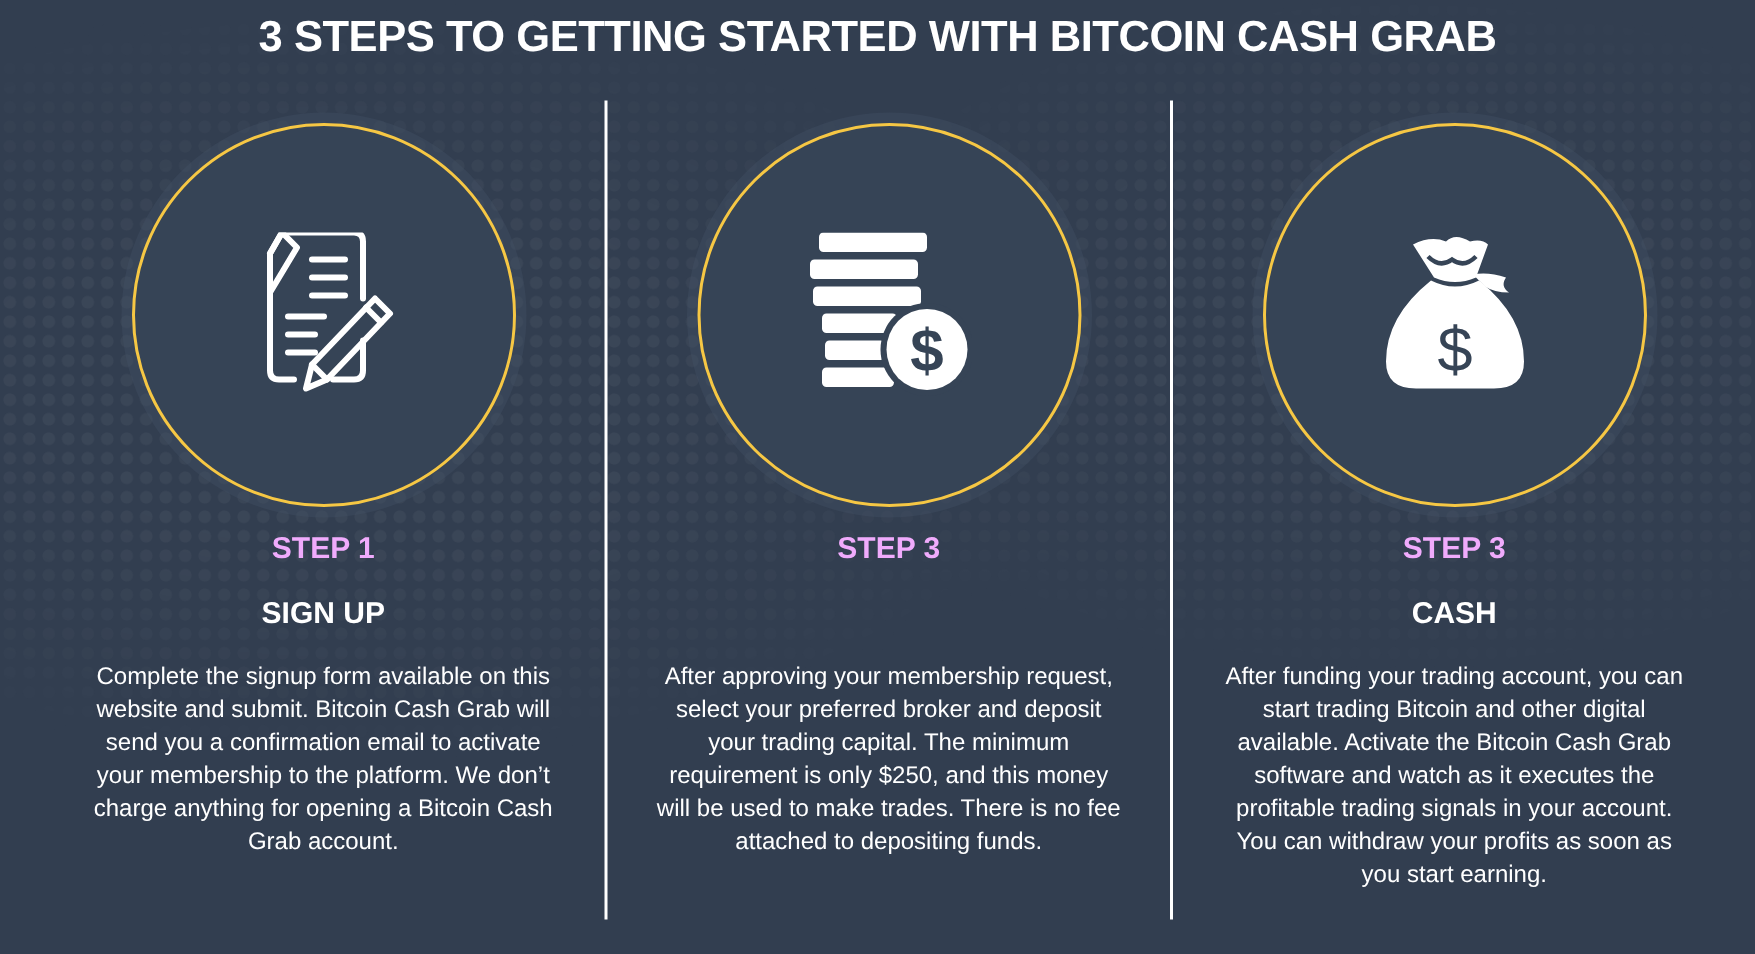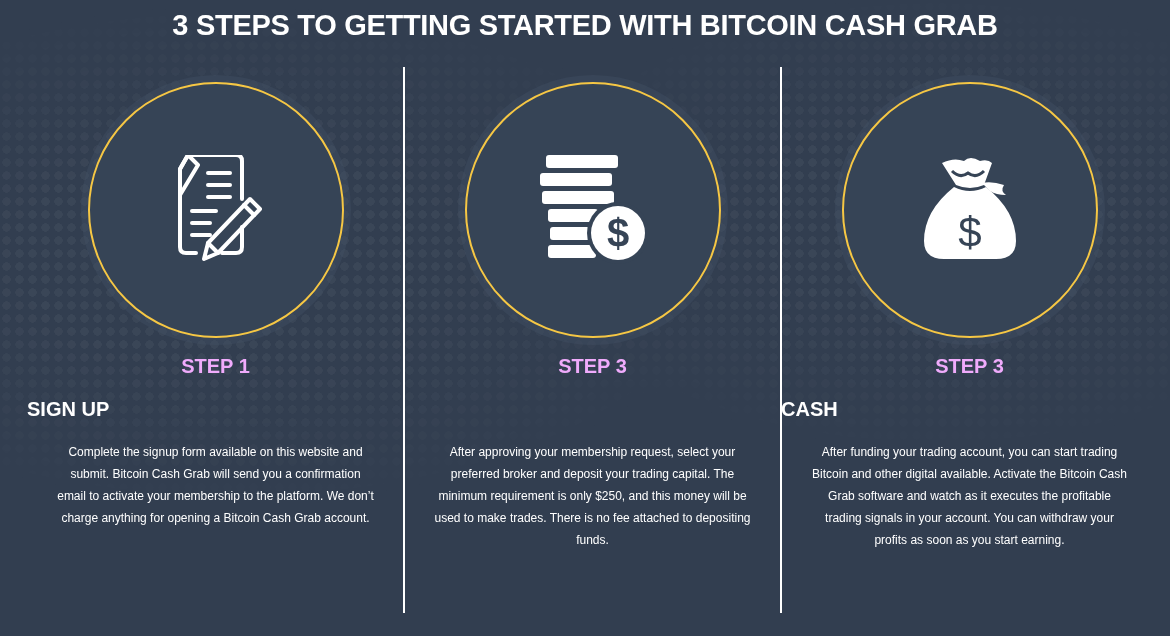--- a/index.html
+++ b/index.html
@@ -42,25 +42,25 @@
     left: 50%; transform: translateX(-50%);
     display: flex; align-items: center; justify-content: center;
   }
   .circle svg { display: block; }
   .step-label {
     position: absolute; left: 0; right: 0; top: 355px;
     text-align: center; color: #f0abfc; font-weight: bold; font-size: 20px;
   }
   .step-name {
     position: absolute; left: 0; right: 0; top: 398px;
-    text-align: left; color: #ffffff; font-weight: bold; font-size: 20px;
+    text-align: center; color: #ffffff; font-weight: bold; font-size: 20px;
   }
   .step-desc {
     position: absolute; left: 30px; right: 30px; top: 441px;
-    text-align: center; color: #ffffff; font-size: 12px; line-height: 22px;
+    text-align: center; color: #ffffff; font-size: 16px; line-height: 22px;
   }
 </style>
 </head>
 <body>
 
 <div class="bg-dots"></div>
 
 <h1 class="title">3 STEPS TO GETTING STARTED WITH BITCOIN CASH GRAB</h1>
 
 <div class="divider" style="left:403px;"></div>

